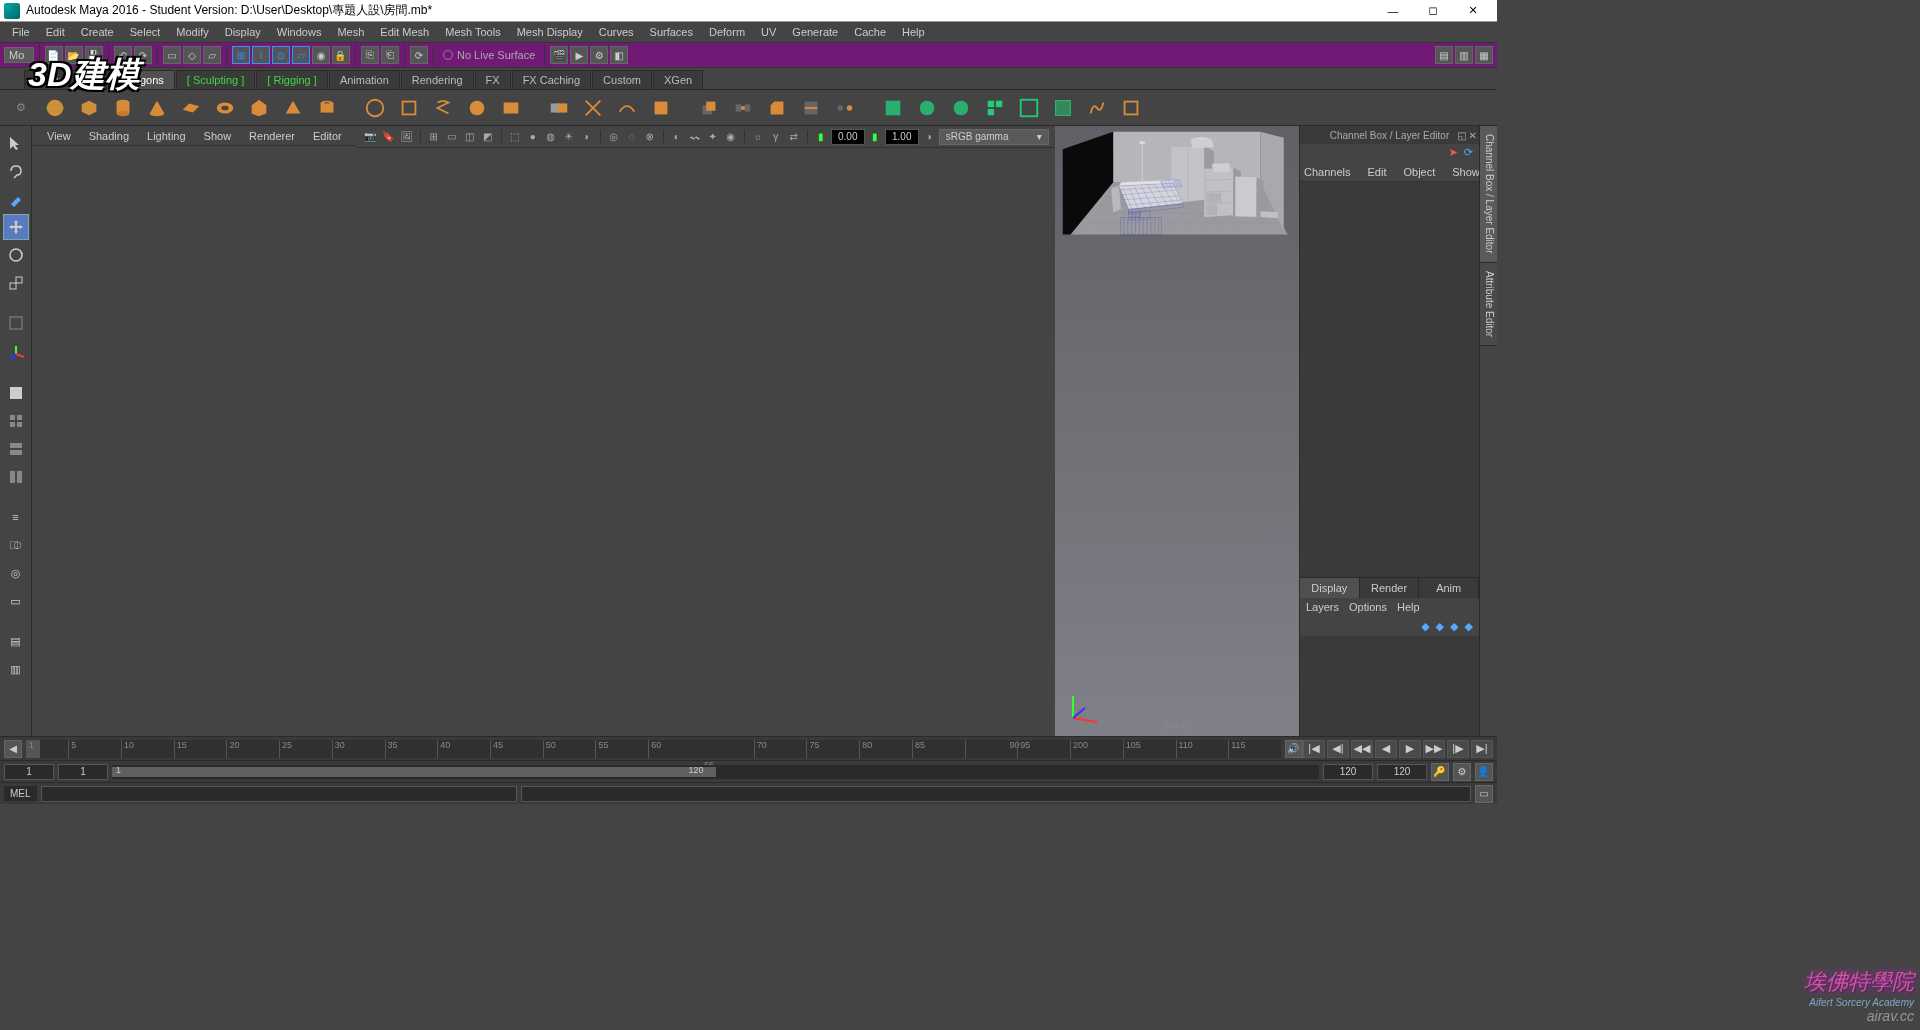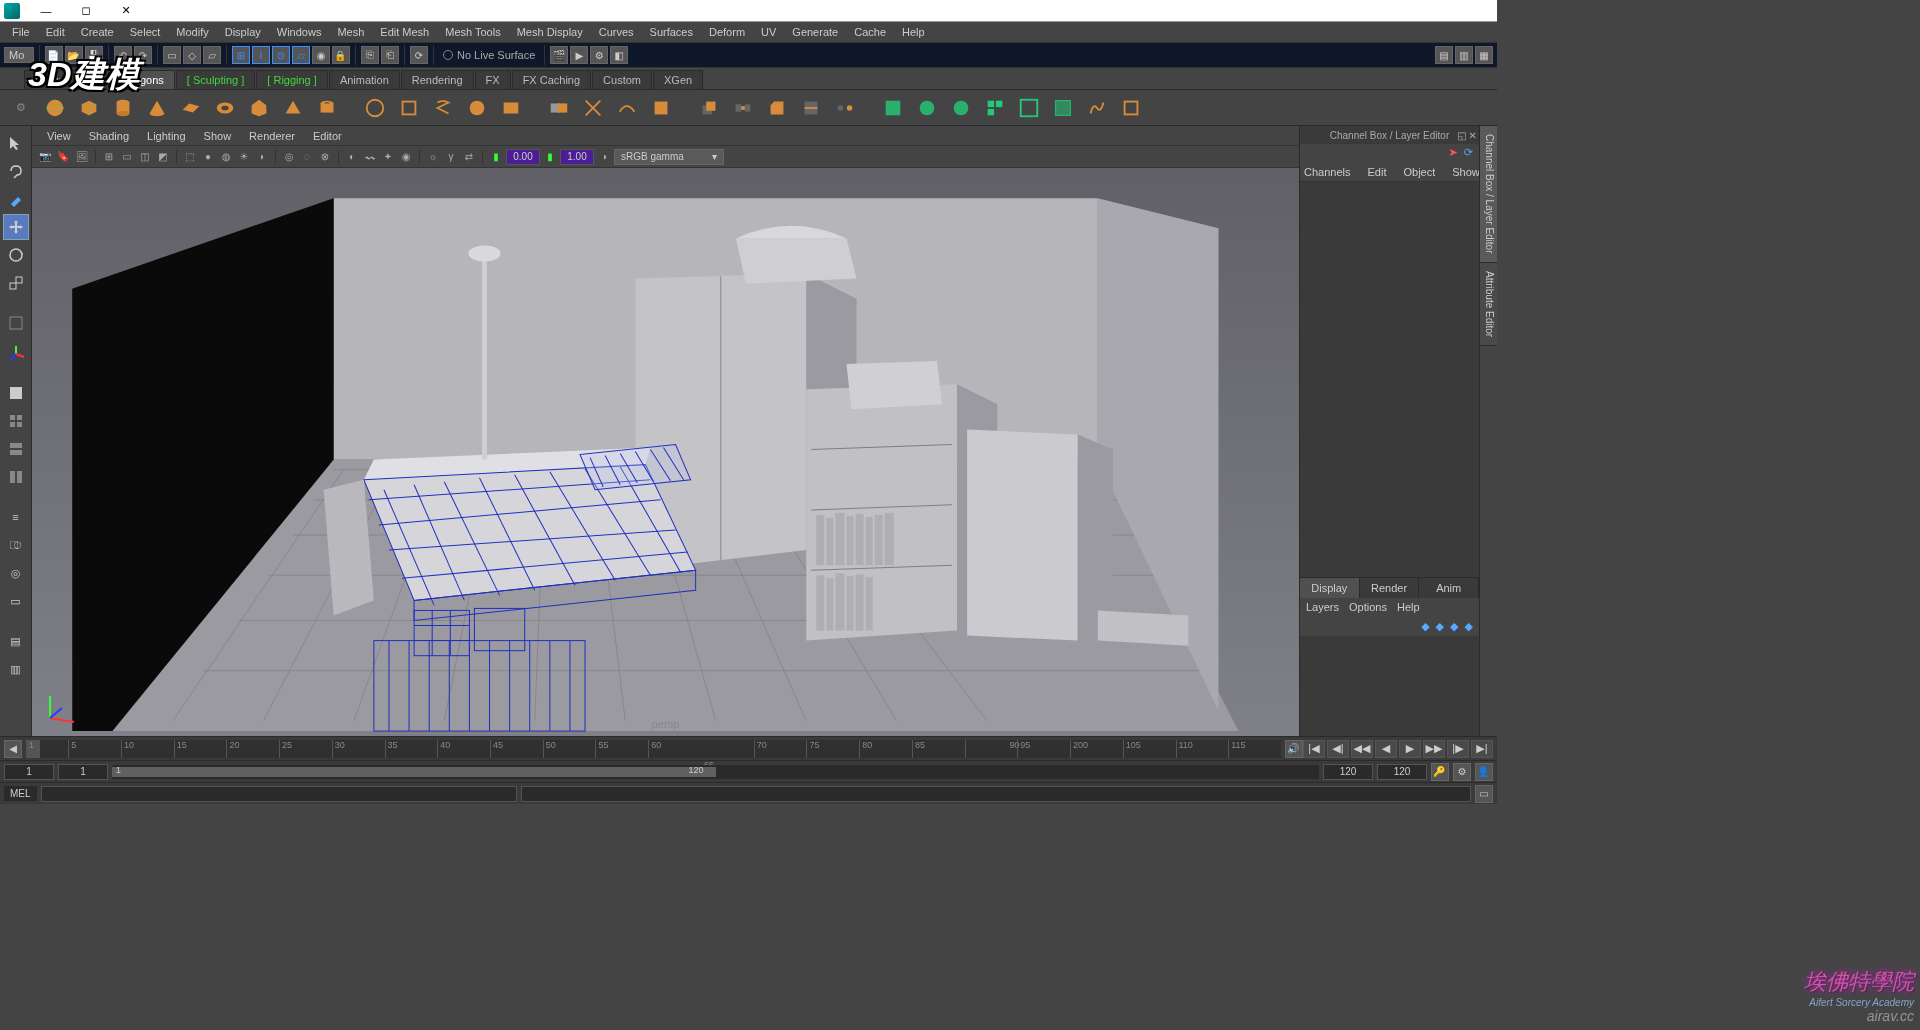--- a/index.html
+++ b/index.html
@@ -3,47 +3,47 @@
 <meta charset="utf-8">
 <style>
 * { margin: 0; padding: 0; box-sizing: border-box; font-family: "Segoe UI", Tahoma, sans-serif; }
 body { background: #444444; color: #cccccc; font-size: 11px; width: 1497px; height: 804px; overflow: hidden; display: flex; flex-direction: column; }
 .titlebar { background: #ffffff; color: #000; height: 22px; display: flex; align-items: center; padding: 0 4px; border-bottom: 1px solid #999; }
 .titlebar .app-icon { width: 16px; height: 16px; background: linear-gradient(135deg,#0aa,#066); margin-right: 6px; border-radius: 2px; }
 .titlebar .title-text { flex: 1; font-size: 12px; }
 .titlebar .win-btn { width: 40px; height: 22px; display: inline-flex; align-items: center; justify-content: center; cursor: pointer; }
 .menubar { background: #444444; height: 20px; display: flex; align-items: center; padding: 0 4px; }
 .menubar .menu-item { padding: 2px 8px; cursor: pointer; color: #ccc; }
-.statusline { background: #0f172a; height: 26px; display: flex; align-items: center; padding: 0 4px; gap: 2px; border-top: 1px solid #333; border-bottom: 1px solid #333; }
+.statusline { background: #701a75; height: 26px; display: flex; align-items: center; padding: 0 4px; gap: 2px; border-top: 1px solid #333; border-bottom: 1px solid #333; }
 .sl-dropdown { background: #5a5a5a; color: #ccc; border: 1px solid #666; padding: 1px 4px; font-size: 11px; min-width: 30px; }
 .sl-sep { width: 1px; height: 20px; background: #333; margin: 0 3px; }
 .icon-small { width: 18px; height: 18px; display: inline-flex; align-items: center; justify-content: center; background: #555; border: 1px solid #666; cursor: pointer; font-size: 10px; }
 .icon-small.blue { border-color: #3a8fff; color:#3a8fff; }
 .nosurf { color: #aaa; font-size: 11px; margin: 0 4px; display: flex; align-items: center; gap: 4px; }
 .nosurf .dot { width: 10px; height:10px; border:1px solid #888; border-radius:50%; }
 .shelf-tabs { background: #444; height: 22px; display: flex; align-items: flex-end; padding-left: 24px; border-bottom: 1px solid #2a2a2a; }
 .shelf-tab { padding: 3px 10px; background: #3a3a3a; border: 1px solid #2a2a2a; border-bottom: none; margin-right: 1px; color: #bbb; cursor: pointer; font-size: 11px; }
 .shelf-tab.active { background: #505050; color: #fff; }
 .shelf-tab.bracket { color: #3fd83f; background:#3a3a3a; }
 .shelf { background: #444; height: 36px; display: flex; align-items: center; padding: 0 6px; gap: 4px; border-bottom: 1px solid #2a2a2a; }
 .shelf-icon { width: 30px; height: 30px; display:inline-flex; align-items:center; justify-content:center; cursor:pointer; border-radius:2px; }
 .shelf-icon svg { width: 22px; height: 22px; }
 .shelf-gap { width: 10px; }
 .main-area { flex: 1; display: flex; min-height: 0; }
 .toolbox { width: 32px; background: #444; display: flex; flex-direction: column; align-items: center; padding-top: 4px; gap: 2px; border-right: 1px solid #2a2a2a; }
 .tb-btn { width: 26px; height: 26px; background: #444; display:flex; align-items:center; justify-content:center; cursor:pointer; }
 .tb-btn.active { background: #5a7abf; border:1px solid #7aa; }
 .tb-sep { height: 10px; }
-.viewport-wrap { flex: 1; display: flex; flex-direction: column; background: #444; min-width: 0; }
+.viewport-wrap { flex: 1; display: flex; flex-direction: row; background: #444; min-width: 0; }
 .panel-menubar { height: 20px; background: #444; display: flex; align-items: center; padding: 0 8px; gap: 4px; border-bottom: 1px solid #333; }
 .panel-menubar .pm { padding: 2px 7px; cursor:pointer; color:#ccc; }
 .panel-toolbar { height: 22px; background: #444; display:flex; align-items:center; padding: 0 6px; gap: 2px; border-bottom:1px solid #333; }
 .pt-i { width: 16px; height: 16px; display:inline-flex; align-items:center; justify-content:center; cursor:pointer; font-size:10px; color:#aaa; }
 .pt-sep { width:1px; height:14px; background:#333; margin:0 3px; }
-.pt-num { width: 34px; height:16px; background:#4c1d95; color:#ccc; font-size:10px; display:inline-flex; align-items:center; justify-content:center; border:1px solid #555; }
+.pt-num { width: 34px; height:16px; background:#000000; color:#ccc; font-size:10px; display:inline-flex; align-items:center; justify-content:center; border:1px solid #555; }
 .pt-combo { height:16px; background:#5a5a5a; color:#ccc; font-size:10px; padding:0 6px; display:inline-flex; align-items:center; border:1px solid #666; min-width: 110px; justify-content: space-between; }
 .viewport { flex:1; background: linear-gradient(180deg, #606066 0%, #808088 100%); position: relative; overflow: hidden; }
 .viewport .camlabel { position:absolute; bottom: 6px; left:50%; transform:translateX(-50%); color:#888; font-size:11px; }
 .viewport .axis { position:absolute; bottom:8px; left:8px; width:40px; height:40px; }
 .channelbox { width: 180px; background: #444; border-left:1px solid #2a2a2a; display:flex; flex-direction:column; }
 .cb-title { height: 18px; background:#3a3a3a; font-size:10px; color:#aaa; display:flex; align-items:center; justify-content:center; position:relative; }
 .cb-title .icons { position:absolute; right:2px; display:flex; gap:2px; }
 .cb-tabs { height: 20px; display:flex; align-items:center; padding: 0 4px; gap: 17px; border-bottom:1px solid #333; }
 .cb-tabs span { color:#ccc; cursor:pointer; font-size:11px; }
 .cb-body { flex:1; background:#3a3a3a; }
@@ -74,20 +74,21 @@
 .watermark { position:absolute; bottom:6px; right:6px; font-size:11px; color:#f8b; opacity:.7; z-index:50; text-align:right; font-style:italic; }
 .watermark .w1 { font-size: 22px; font-weight: normal; color:#ff6ab0; text-shadow: 0 0 8px #f0f, 1px 1px 2px #306; }
 .watermark .w2 { font-size:10px; color:#9cf; }
 .scene-room { position:absolute; inset:0; }
 </style>
 </head>
 <body>
 
 <div class="titlebar">
   <div class="app-icon"></div>
+  <div class="title-text">Autodesk Maya 2016 - Student Version: D:\User\Desktop\專題人設\房間.mb*</div>
   <div class="win-btn">—</div>
   <div class="win-btn">◻</div>
   <div class="win-btn">✕</div>
 </div>
 
 <div class="menubar">
   <span class="menu-item">File</span>
   <span class="menu-item">Edit</span>
   <span class="menu-item">Create</span>
   <span class="menu-item">Select</span>

